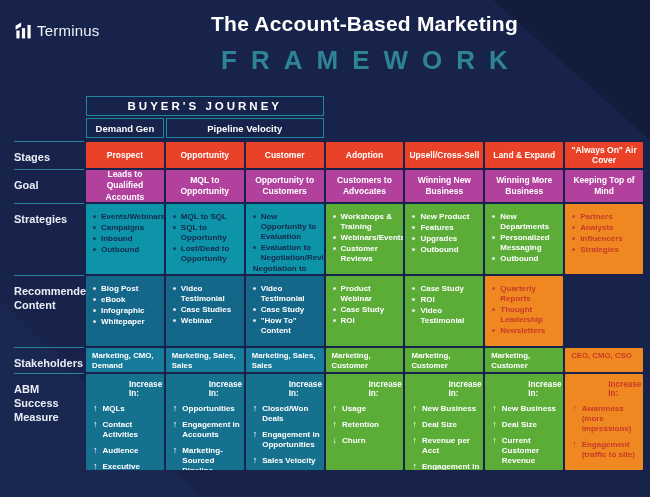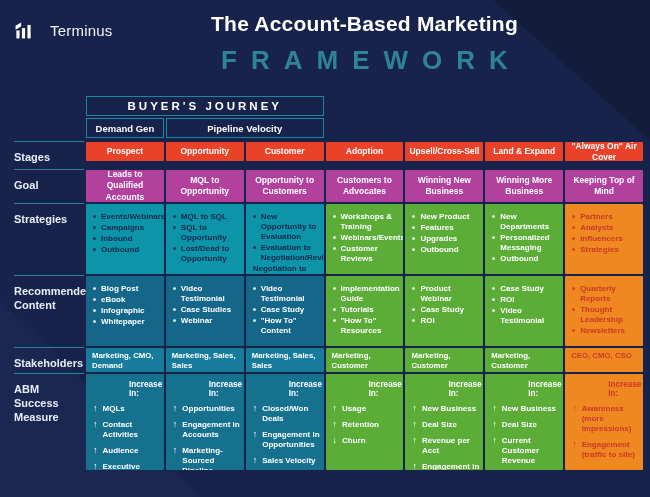--- a/index.html
+++ b/index.html
@@ -15,21 +15,21 @@
     width:650px;height:497px;position:relative;overflow:hidden;
     background:var(--bg);
     font-family:"Liberation Sans",sans-serif;
     color:#fff;
   }
   .tri{position:absolute;left:0;top:0;width:650px;height:497px;pointer-events:none;}
   .tri-top{background:var(--bg-dark);clip-path:polygon(493px 0px,650px 0px,650px 140px);}
   .tri-bottom{background:var(--bg-light);clip-path:polygon(0px 300px,200px 497px,0px 497px);opacity:.55;}
 
   
-  .logo{position:absolute;left:14px;top:21px;display:flex;align-items:center;gap:17px;}
+  .logo{position:absolute;left:14px;top:21px;display:flex;align-items:center;gap:4px;}
   .logo svg{display:block;}
   .logo .brand{font-size:15px;font-weight:500;color:#f0f3f8;letter-spacing:.2px;}
   .titles{position:absolute;left:86px;top:12px;width:557px;text-align:center;}
   .title1{font-size:21px;font-weight:700;color:#fff;letter-spacing:.2px;}
   .title2{margin-top:9px;font-size:26px;font-weight:700;color:var(--accent-teal);letter-spacing:14px;padding-left:14px;}
 
   
   .journey-grid{
     position:absolute;left:86px;top:96px;width:557px;
     display:grid;grid-template-columns:repeat(7,1fr);grid-template-rows:20px 20px;gap:2px;
@@ -46,21 +46,21 @@
   .rlabel{
     position:absolute;left:14px;width:70px;
     border-top:1px solid rgba(46,147,169,.85);
     padding-top:9px;font-size:11px;font-weight:600;color:#e9eef6;line-height:1.25;
   }
   #lab-stages{top:141px;} #lab-goal{top:169px;} #lab-strategies{top:203px;}
   #lab-content{top:275px;} #lab-stakeholders{top:347px;} #lab-measure{top:373px;}
 
   
   .row{position:absolute;left:86px;width:557px;display:grid;grid-template-columns:repeat(7,1fr);gap:2px;}
-  #row-stages{top:142px;height:19px;}
+  #row-stages{top:142px;height:26px;}
   #row-goal{top:170px;height:32px;}
   #row-strategies{top:204px;height:70px;}
   #row-content{top:276px;height:70px;}
   #row-stakeholders{top:348px;height:24px;}
   #row-measure{top:374px;height:96px;}
 
   .cell{border-radius:1px;overflow:hidden;}
   .stage{background:var(--red);color:#fff;display:flex;align-items:center;justify-content:center;
     text-align:center;font-size:8.5px;font-weight:700;line-height:1.2;padding:1px 3px;}
   .goal{background:var(--magenta);color:#fff;display:flex;align-items:center;justify-content:center;
@@ -297,34 +297,20 @@
         <span class="txt">Case Study</span>
       </div>
       <div class="item">
         <span class="dot"></span>
         <span class="txt">"How To" Content</span>
       </div>
     </div>
     <div class="cell list green">
       <div class="item">
         <span class="dot"></span>
-        <span class="txt">Implementation Guide</span>
-      </div>
-      <div class="item">
-        <span class="dot"></span>
-        <span class="txt">Tutorials</span>
-      </div>
-      <div class="item">
-        <span class="dot"></span>
-        <span class="txt">"How To" Resources</span>
-      </div>
-    </div>
-    <div class="cell list green">
-      <div class="item">
-        <span class="dot"></span>
         <span class="txt">Product Webinar</span>
       </div>
       <div class="item">
         <span class="dot"></span>
         <span class="txt">Case Study</span>
       </div>
       <div class="item">
         <span class="dot"></span>
         <span class="txt">ROI</span>
       </div>

